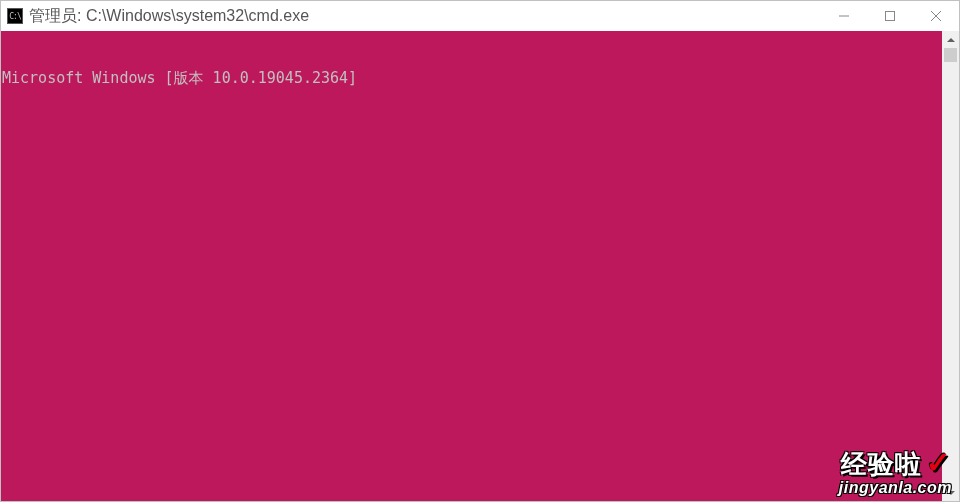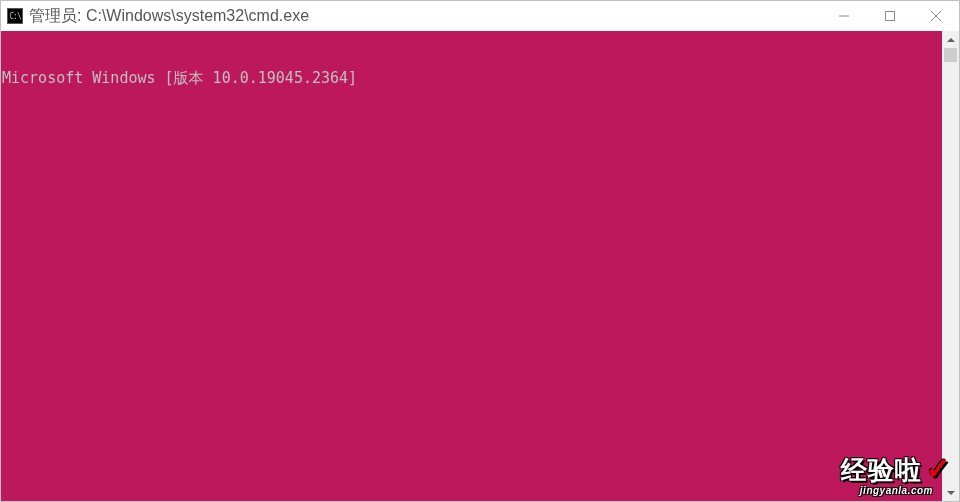--- a/index.html
+++ b/index.html
@@ -132,21 +132,21 @@
       justify-content: flex-end;
       gap: 4px;
     }
     .wm-check {
       color: #e60012;
       font-size: 30px;
       font-weight: 900;
       text-shadow: 2px 2px 0 #000, -1px -1px 0 #000;
     }
     .wm-bottom {
-      font-size: 10px;
+      font-size: 16px;
       font-weight: 900;
       font-style: italic;
       letter-spacing: 0.5px;
       text-shadow: 1px 1px 0 #000, -1px -1px 0 #000, 1px -1px 0 #000, -1px 1px 0 #000;
       margin-top: 2px;
     }
   </style>
 </head>
 <body>
 

